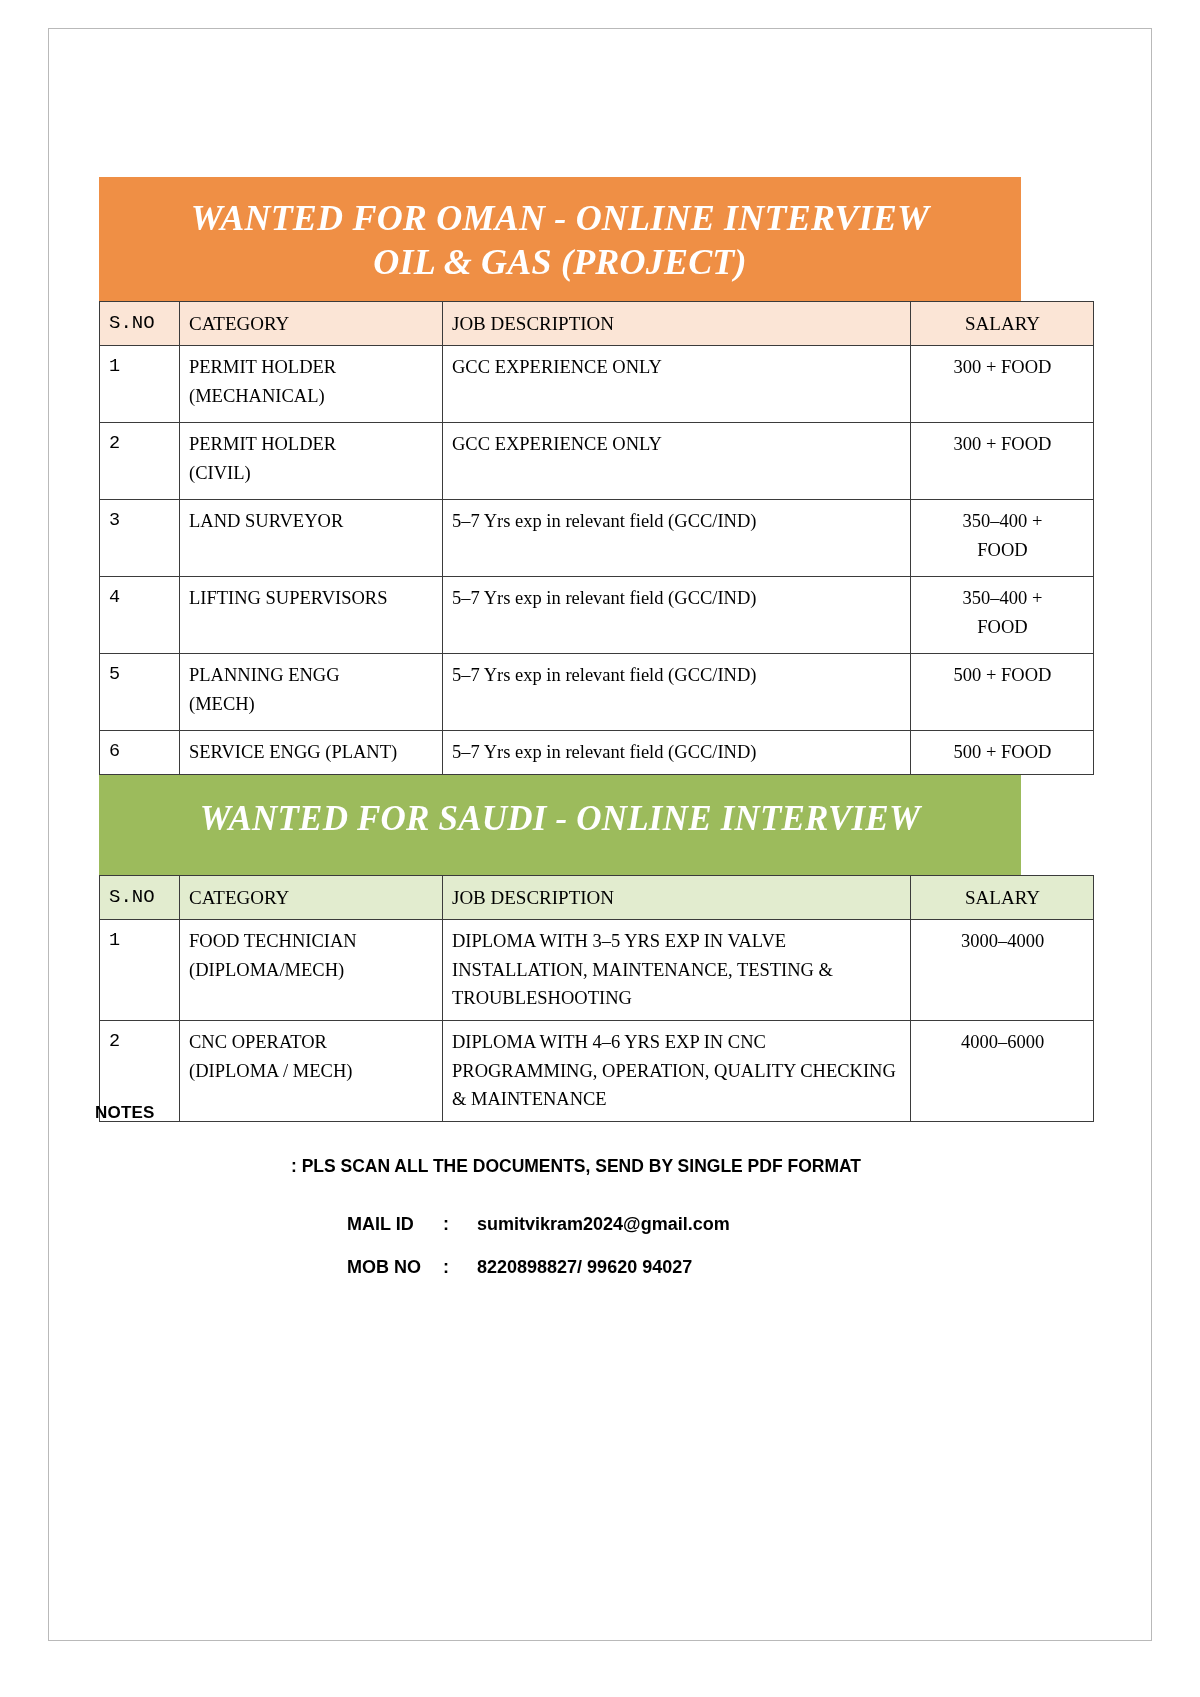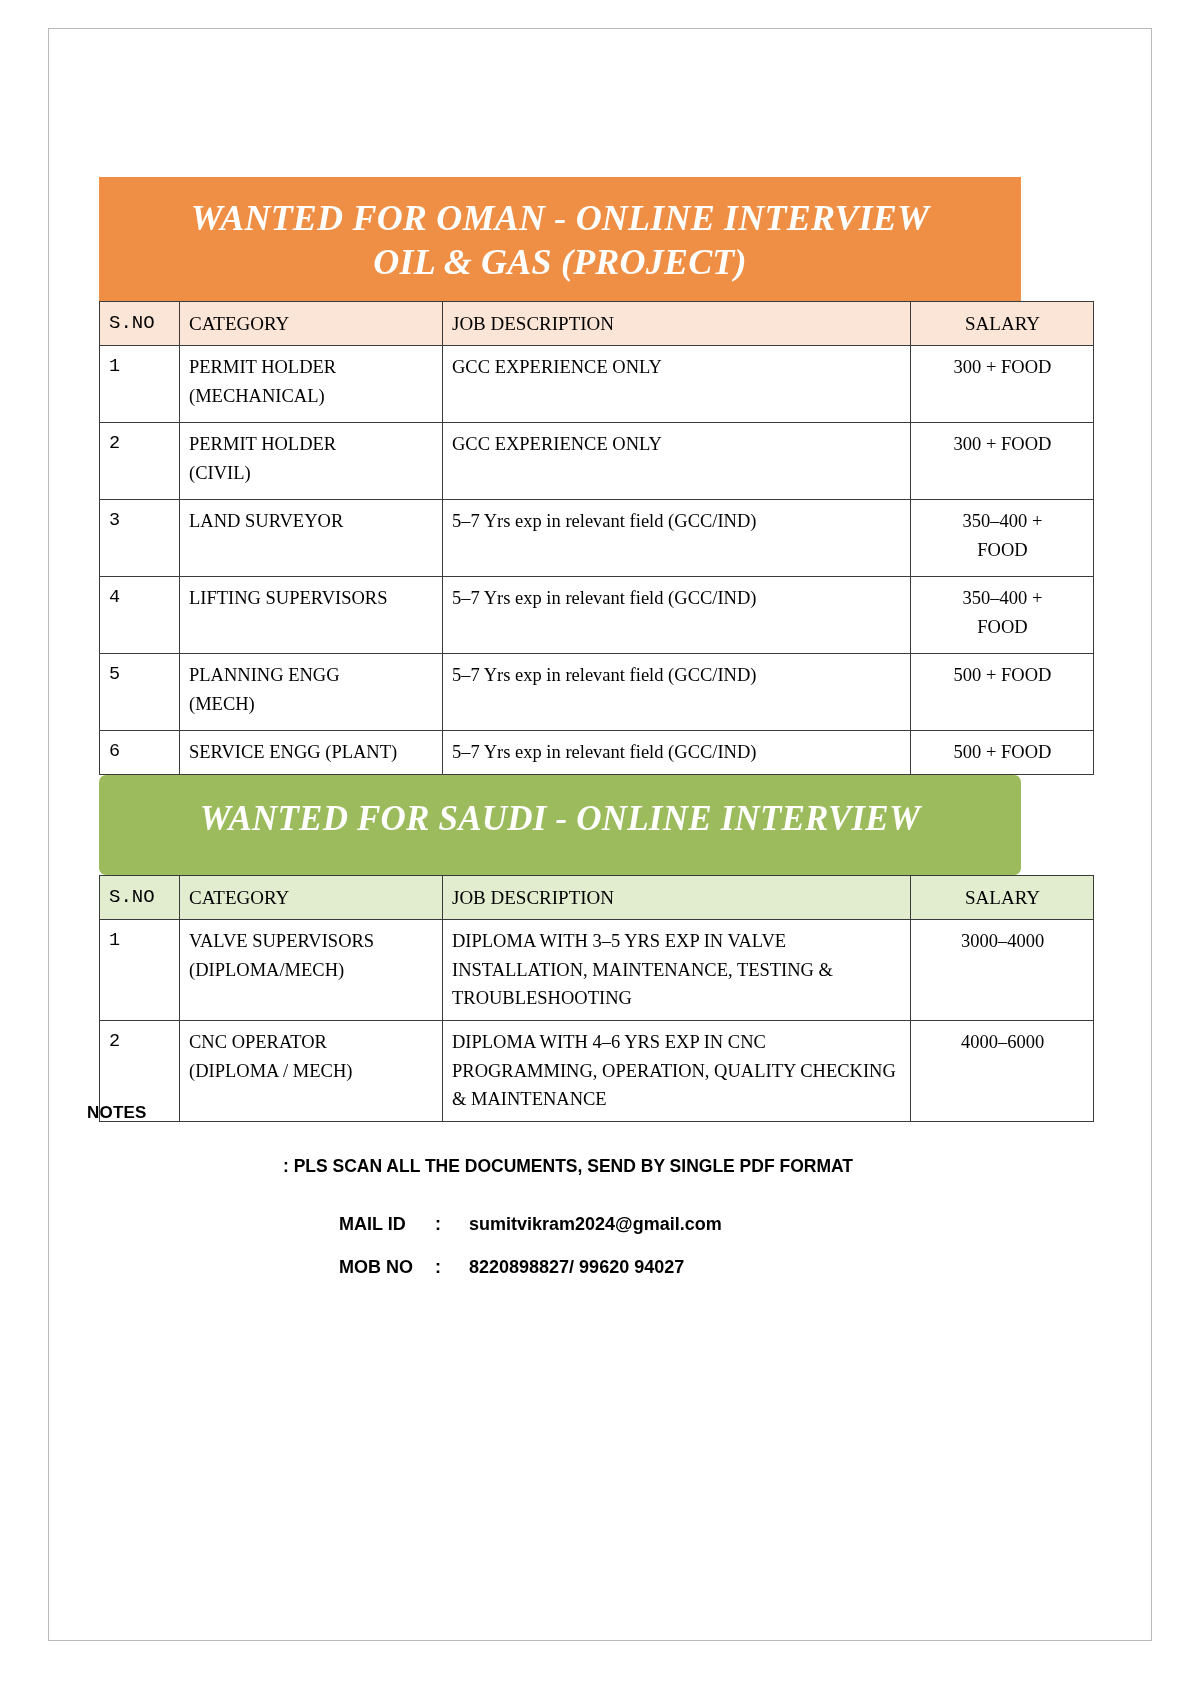--- a/index.html
+++ b/index.html
@@ -44,21 +44,20 @@
     letter-spacing: .2px;
   }
   .banner-oman {
     background: #ef8f45;
     padding: 20px 8px 16px 8px;
   }
   .banner-saudi {
     background: #9cbb5c;
     padding: 23px 8px 34px 8px;
     font-size: 35px;
-    border-radius: 7px;
   }
   .banner .line { display: block; font-style: italic; }
 
   
   table.jobs {
     border-collapse: collapse;
     width: 100%;
     table-layout: fixed;
     font-size: 18.5px;
   }
@@ -87,21 +86,21 @@
   .oman-tbl tbody tr.short td { height: 22px; }
 
   .saudi-tbl tbody td { height: 78px; }
 
   .cell-sub { display: block; }
   .sal-2 { display: block; }
 
   
   .notes-block {
     position: absolute;
-    left: 38px;
+    left: 46px;
     top: 1074px;
     width: 922px;
     font-family: "Liberation Sans", "DejaVu Sans", sans-serif;
   }
   .notes-title {
     font-weight: bold;
     font-size: 17px;
     letter-spacing: .2px;
   }
   .note-line {
@@ -250,21 +249,21 @@
           <th class="c-sno">S.NO</th>
           <th class="c-cat">CATEGORY</th>
           <th class="c-job">JOB DESCRIPTION</th>
           <th class="c-sal">SALARY</th>
         </tr>
       </thead>
       <tbody>
         <tr>
           <td class="c-sno">1</td>
           <td class="c-cat">
-            <span class="cell-sub">VALVE SUPERVISORS</span>
+            <span class="cell-sub">FOOD TECHNICIAN</span>
             <span class="cell-sub">(DIPLOMA/MECH)</span>
           </td>
           <td class="c-job">DIPLOMA WITH 3–5 YRS EXP IN VALVE INSTALLATION, MAINTENANCE, TESTING &amp; TROUBLESHOOTING</td>
           <td class="c-sal">3000–4000</td>
         </tr>
         <tr>
           <td class="c-sno">2</td>
           <td class="c-cat">
             <span class="cell-sub">CNC OPERATOR</span>
             <span class="cell-sub">(DIPLOMA / MECH)</span>

